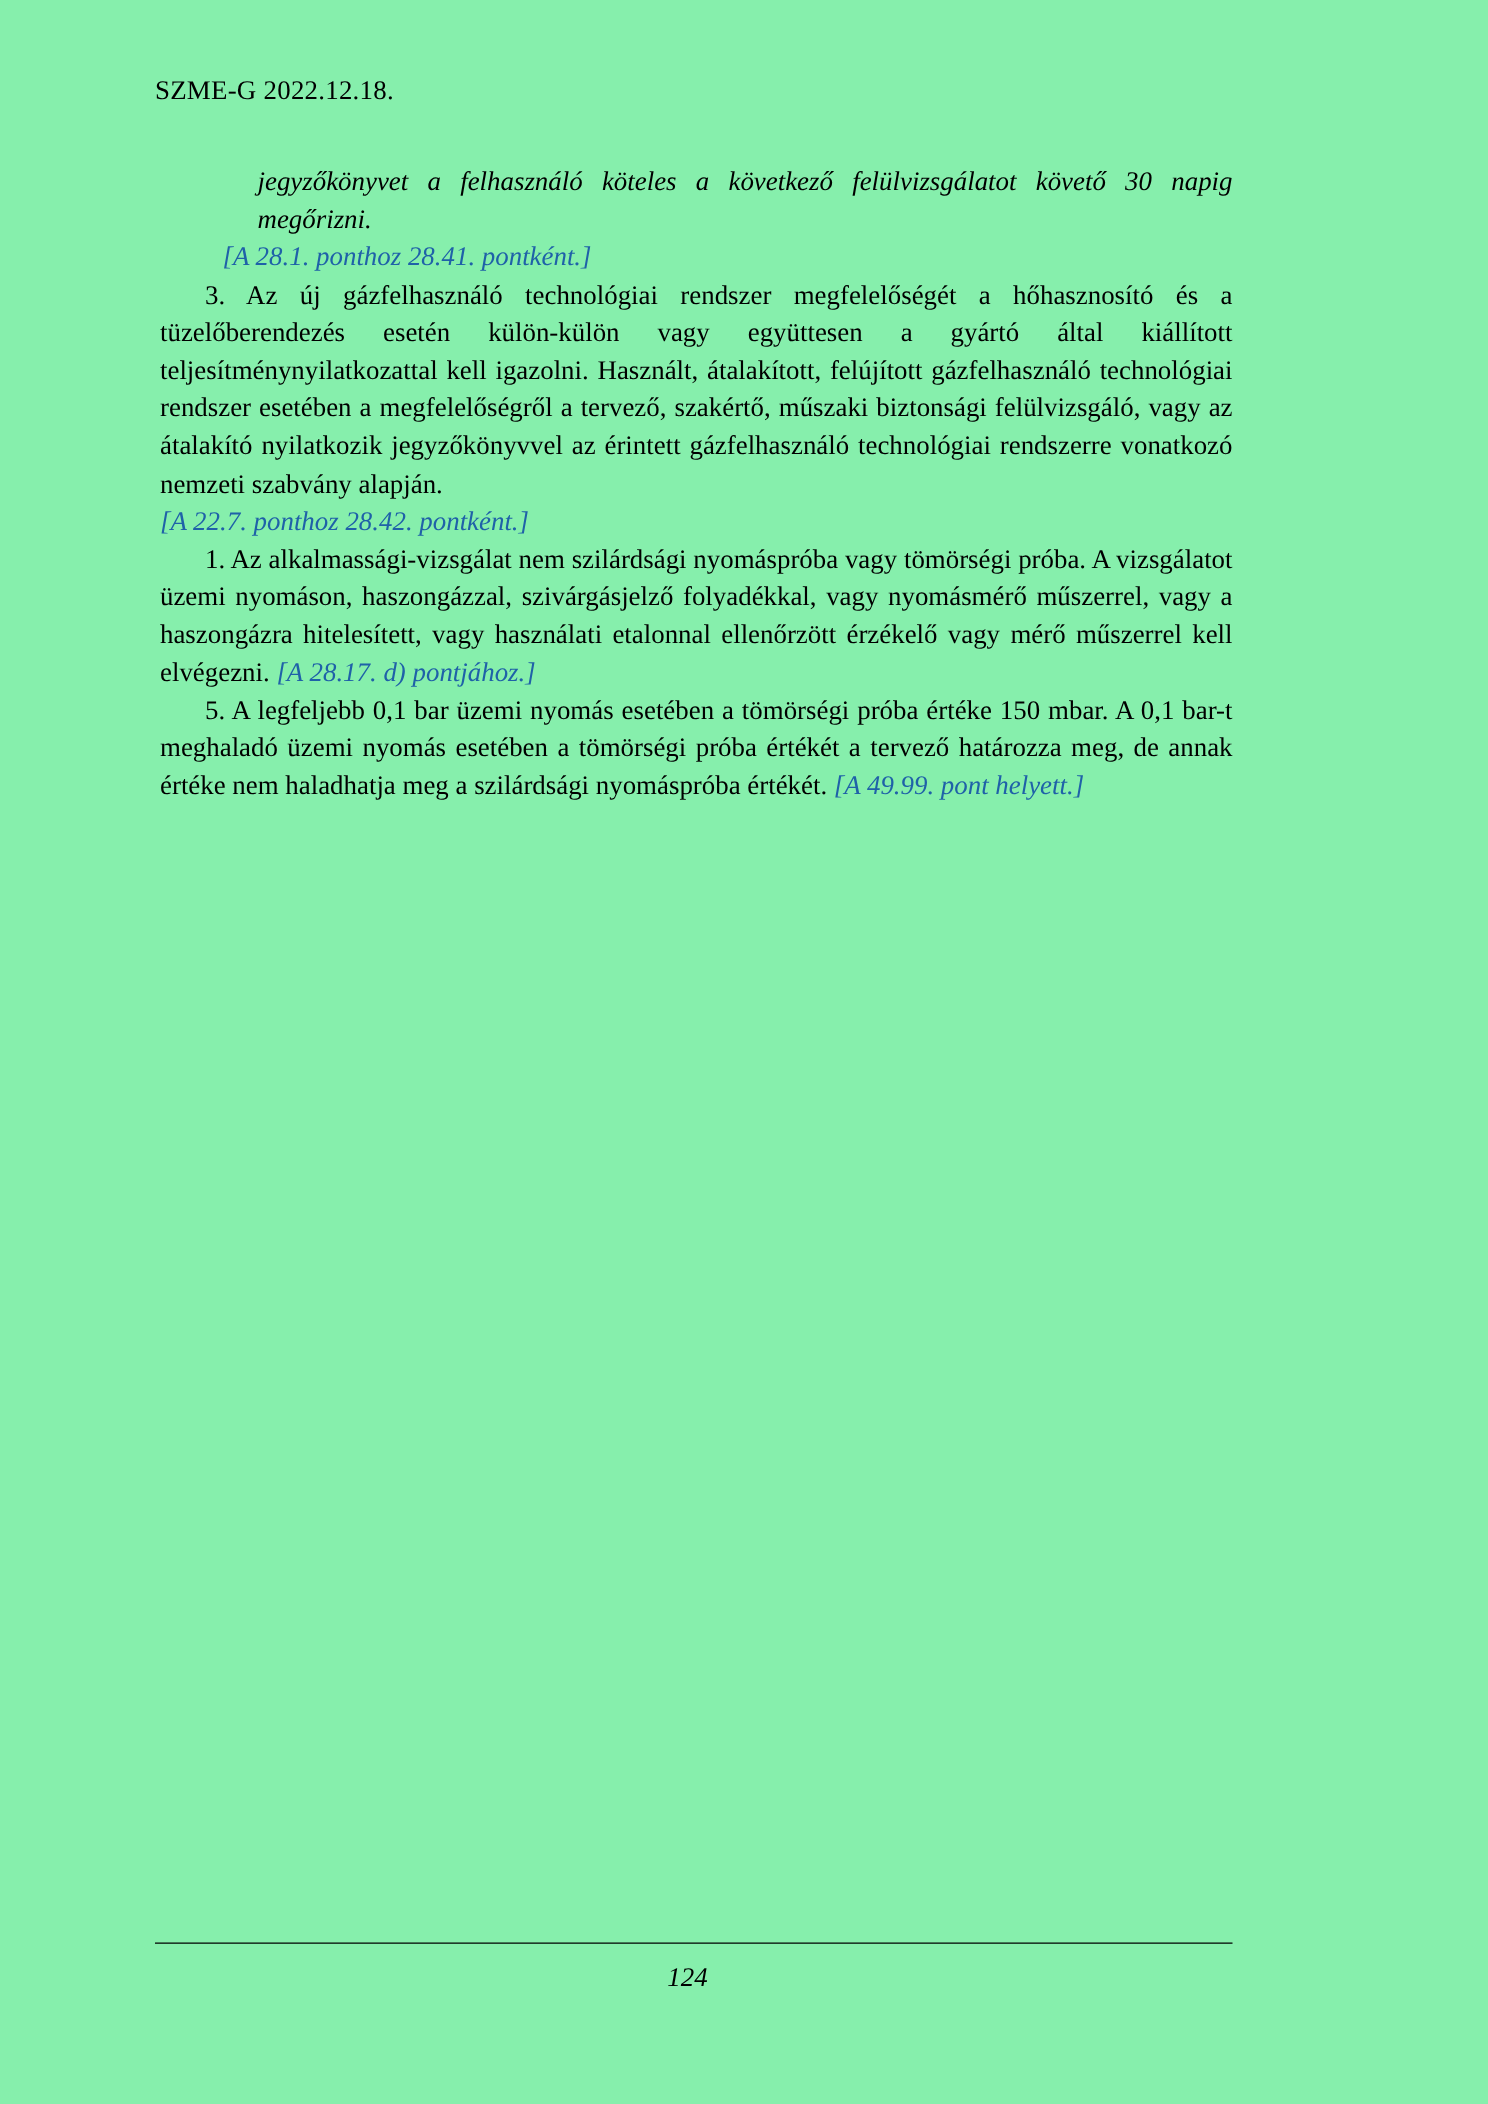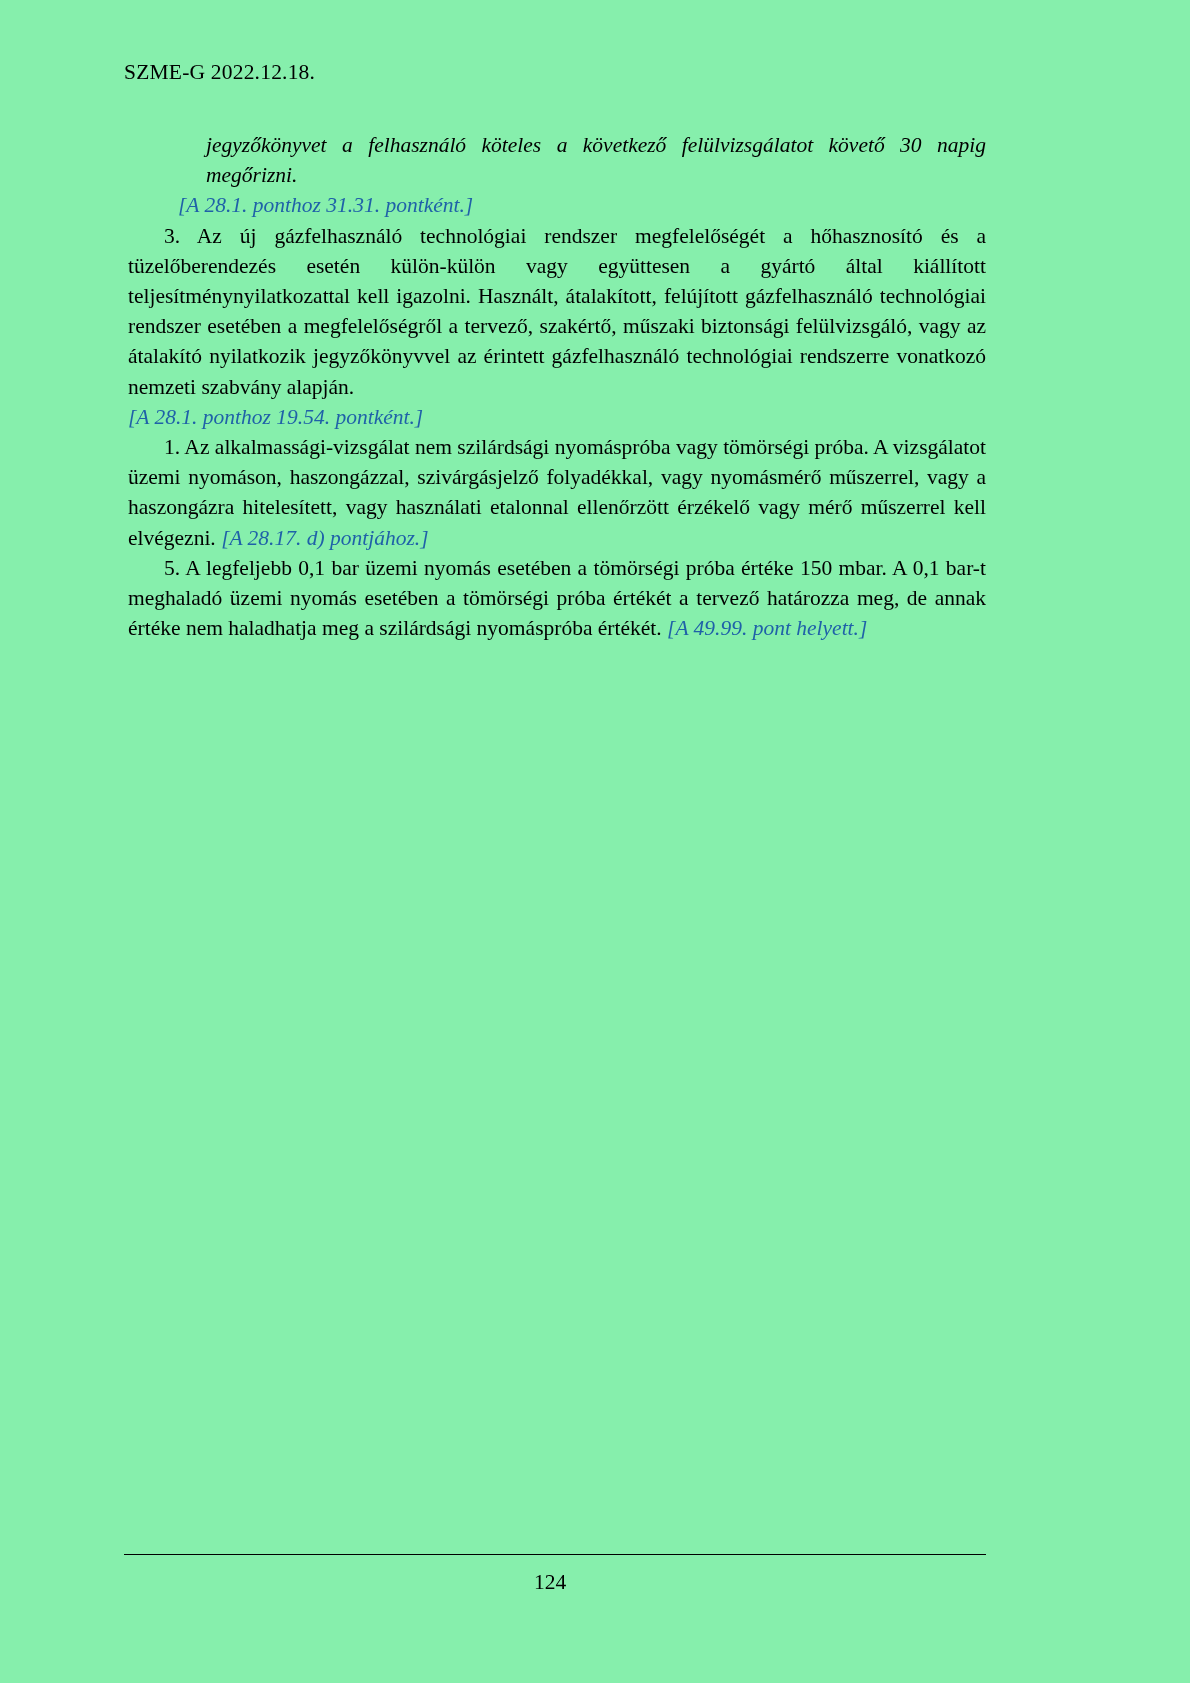--- a/index.html
+++ b/index.html
@@ -83,40 +83,41 @@
     background: #000000;
   }
 
   .footer-pageno {
     position: absolute;
     left: 0;
     top: 1570px;
     width: 1100px;
     text-align: center;
     font-size: 21.5px;
+    font-style: italic;
   }
 </style>
 </head>
 <body>
 
 <div class="page">
 
   <div class="header">SZME-G 2022.12.18.</div>
 
   <div class="content">
 
     <div class="indent-block">
       <p class="body">jegyzőkönyvet a felhasználó köteles a következő felülvizsgálatot követő 30 napig megőrizni.</p>
     </div>
 
-    <p class="refline indented">[A 28.1. ponthoz 31.31. pontként.]</p>
+    <p class="refline indented">[A 28.1. ponthoz 28.41. pontként.]</p>
 
     <p class="body indent-first">3. Az új gázfelhasználó technológiai rendszer megfelelőségét a hőhasznosító és a tüzelőberendezés esetén külön-külön vagy együttesen a gyártó által kiállított teljesítménynyilatkozattal kell igazolni. Használt, átalakított, felújított gázfelhasználó technológiai rendszer esetében a megfelelőségről a tervező, szakértő, műszaki biztonsági felülvizsgáló, vagy az átalakító nyilatkozik jegyzőkönyvvel az érintett gázfelhasználó technológiai rendszerre vonatkozó nemzeti szabvány alapján.</p>
 
-    <p class="refline">[A 28.1. ponthoz 19.54. pontként.]</p>
+    <p class="refline">[A 22.7. ponthoz 28.42. pontként.]</p>
 
     <p class="body indent-first">
       <span>1. Az alkalmassági-vizsgálat nem szilárdsági nyomáspróba vagy tömörségi próba. A vizsgálatot üzemi nyomáson, haszongázzal, szivárgásjelző folyadékkal, vagy nyomásmérő műszerrel, vagy a haszongázra hitelesített, vagy használati etalonnal ellenőrzött érzékelő vagy mérő műszerrel kell elvégezni. </span><span class="ref">[A 28.17. d) pontjához.]</span>
     </p>
 
     <p class="body indent-first">
       <span>5. A legfeljebb 0,1 bar üzemi nyomás esetében a tömörségi próba értéke 150 mbar. A 0,1 bar-t meghaladó üzemi nyomás esetében a tömörségi próba értékét a tervező határozza meg, de annak értéke nem haladhatja meg a szilárdsági nyomáspróba értékét. </span><span class="ref">[A 49.99. pont helyett.]</span>
     </p>
 
   </div>

